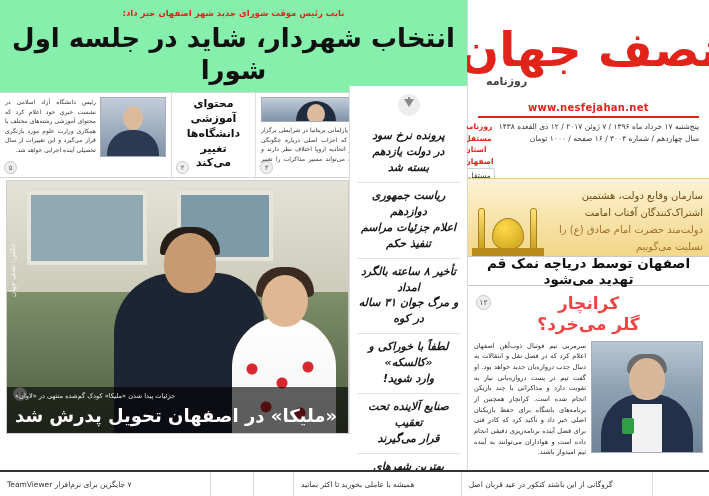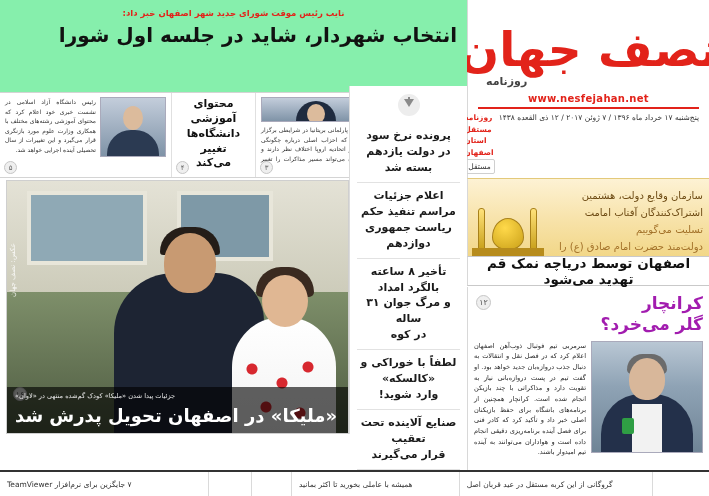--- a/index.html
+++ b/index.html
@@ -55,21 +55,21 @@
     font-size: 11px;
     color: #444;
     font-weight: bold;
   }
   .site-url {
     text-align: center;
     font-size: 10px;
     color: #e2231a;
     font-weight: bold;
     letter-spacing: 0.3px;
-    margin-top: 1px;
+    margin-top: 10px;
   }
   .red-rule {
     height: 2px;
     background: #e2231a;
     margin: 3px 2px 0 2px;
   }
   .masthead-meta {
     display: flex;
     flex-direction: row;
     font-size: 7.5px;
@@ -164,22 +164,22 @@
   .right-article {
     position: absolute;
     top: 287px; right: 0;
     width: 242px;
     height: 183px;
     border-left: 1px solid #d8d8d8;
     background: #fff;
     padding: 4px 6px;
   }
   .ra-title {
-    text-align: right;
-    color: #a21caf;
+    text-align: center;
+    color: #ef4444;
     font-weight: bold;
     font-size: 17px;
     line-height: 1.25;
     margin-top: 2px;
   }
   .ra-title .l2 { display: block; }
   .ra-body {
     display: flex;
     flex-direction: row;
     gap: 5px;
@@ -261,22 +261,22 @@
     background: #86efac;
   }
   .kicker {
     text-align: center;
     font-size: 8.5px;
     color: #e2231a;
     font-weight: bold;
     padding-top: 8px;
   }
   .main-headline {
-    text-align: right;
-    font-size: 20px;
+    text-align: center;
+    font-size: 26px;
     font-weight: bold;
     color: #111;
     line-height: 1.22;
     padding: 5px 10px 0 10px;
     direction: rtl;
   }
 
   
   .triple {
     position: absolute;
@@ -520,20 +520,21 @@
   }
   .brief {
     font-size: 11px;
     font-weight: bold;
     color: #1a1a1a;
     line-height: 1.45;
     text-align: center;
     direction: rtl;
     padding: 5px 0 6px 0;
     border-bottom: 1px solid #e2e2e2;
+    font-style: italic;
   }
   .brief:last-child { border-bottom: none; }
   .brief .ln { display: block; }
 
   
   .bottombar {
     position: absolute;
     left: 0; right: 0; bottom: 0;
     height: 26px;
     border-top: 2px solid #333;
@@ -572,34 +573,35 @@
     <div class="masthead-inner">
       <div class="logo-box">
         <div class="logo-text">نصف جهان</div>
         <div class="logo-sub">روزنامه</div>
       </div>
       <div class="site-url">www.nesfejahan.net</div>
       <div class="red-rule"></div>
       <div class="masthead-meta">
         <div class="meta-col right">
           <div>پنج‌شنبه ۱۷ خرداد ماه ۱۳۹۶ / ۷ ژوئن ۲۰۱۷ / ۱۲ ذی القعده ۱۴۳۸</div>
+          <div>سال چهاردهم / شماره ۳۰۰۴ / ۱۶ صفحه / ۱۰۰۰ تومان</div>
         </div>
         <div class="meta-col left">
           <div class="meta-red">روزنامه مستقل استان اصفهان</div>
           <div class="meta-box">مستقل</div>
         </div>
       </div>
     </div>
   </div>
 
   <div class="banner">
     <div class="banner-text">
       <div>سازمان وقایع دولت، هشتمین اشتراک‌کنندگان آفتاب امامت</div>
+      <div class="line2">دولت‌مند حضرت امام صادق (ع) را</div>
       <div class="line2">تسلیت می‌گوییم</div>
-      <div class="line2">دولت‌مند حضرت امام صادق (ع) را</div>
     </div>
     <div class="banner-dome">
       <div class="minaret m1"></div>
       <div class="minaret m2"></div>
       <div class="dome"></div>
       <div class="banner-base"></div>
     </div>
   </div>
 
   <div class="right-headline">
@@ -679,22 +681,22 @@
   <div class="briefs">
     <div class="brief-icon"></div>
 
     <div class="brief">
       <span class="ln">پرونده نرخ سود</span>
       <span class="ln">در دولت یازدهم</span>
       <span class="ln">بسته شد</span>
     </div>
 
     <div class="brief">
+      <span class="ln">ریاست جمهوری دوازدهم</span>
       <span class="ln">اعلام جزئیات مراسم تنفیذ حکم</span>
-      <span class="ln">ریاست جمهوری دوازدهم</span>
     </div>
 
     <div class="brief">
       <span class="ln">تأخیر ۸ ساعته بالگرد امداد</span>
       <span class="ln">و مرگ جوان ۳۱ ساله</span>
       <span class="ln">در کوه</span>
     </div>
 
     <div class="brief">
       <span class="ln">لطفاً با خوراکی و «کالسکه»</span>
@@ -733,21 +735,21 @@
     </div>
   </div>
 
   <div class="bottombar">
     <div class="bb-cell">
       <span class="bb-label">جهان نما</span>
       <span class="bb-text"></span>
     </div>
     <div class="bb-cell">
       <span class="bb-label">اجتماع</span>
-      <span class="bb-text">گروگانی از این کربه مستقل در عید قربان اصل</span>
+      <span class="bb-text">گروگانی از این باشند کنکور در عید قربان اصل</span>
     </div>
     <div class="bb-cell">
       <span class="bb-label">استان‌ها</span>
       <span class="bb-text">همیشه با عاملی بخورید تا اکثر بمانید</span>
     </div>
     <div class="bb-cell">
       <span class="bb-label">مورد</span>
       <span class="bb-text"></span>
     </div>
     <div class="bb-cell">

